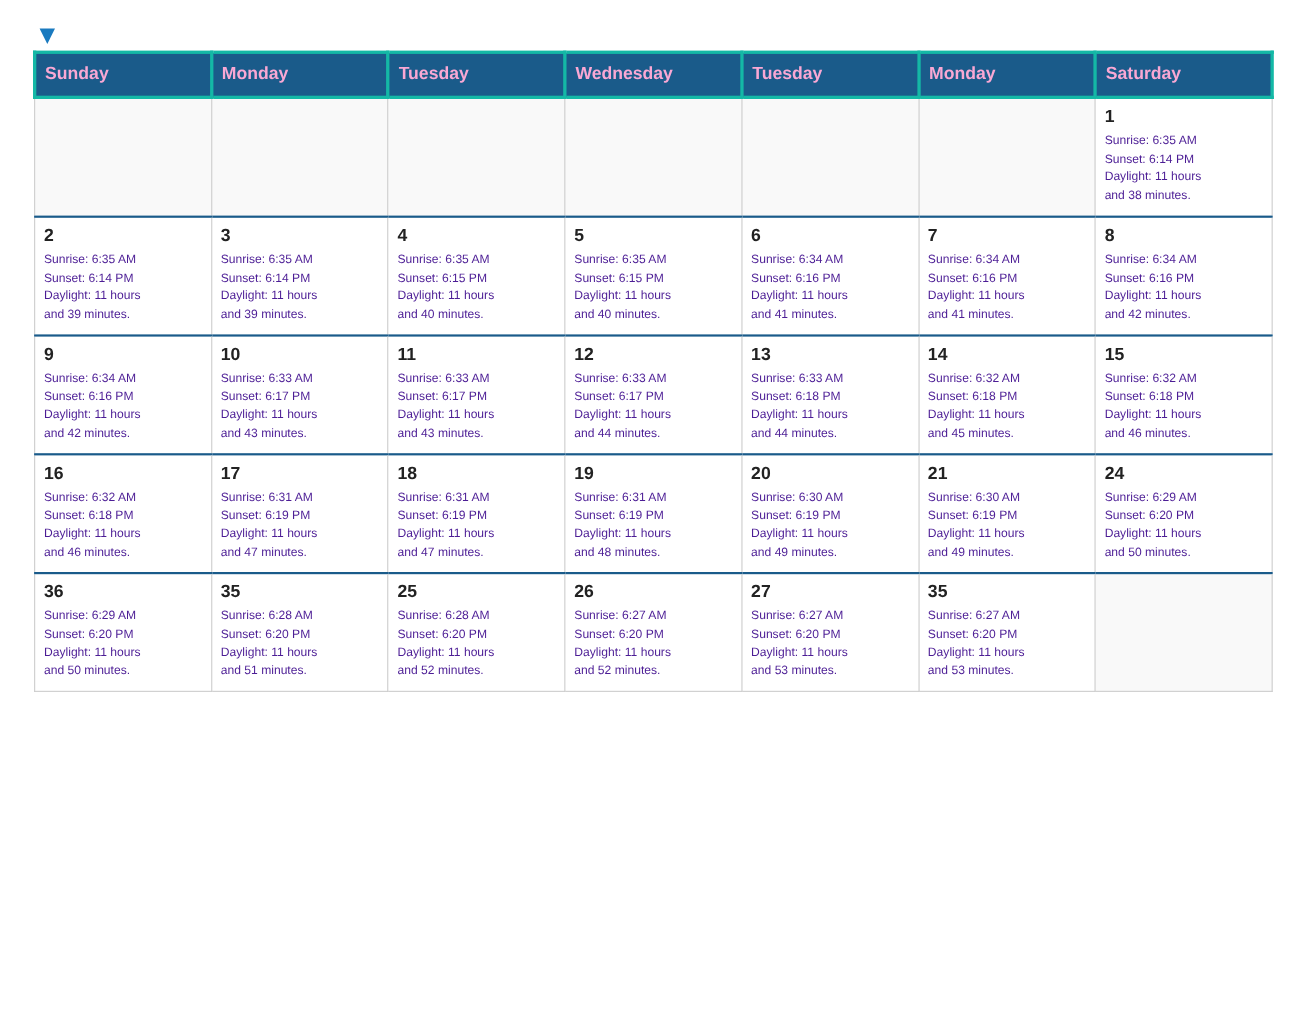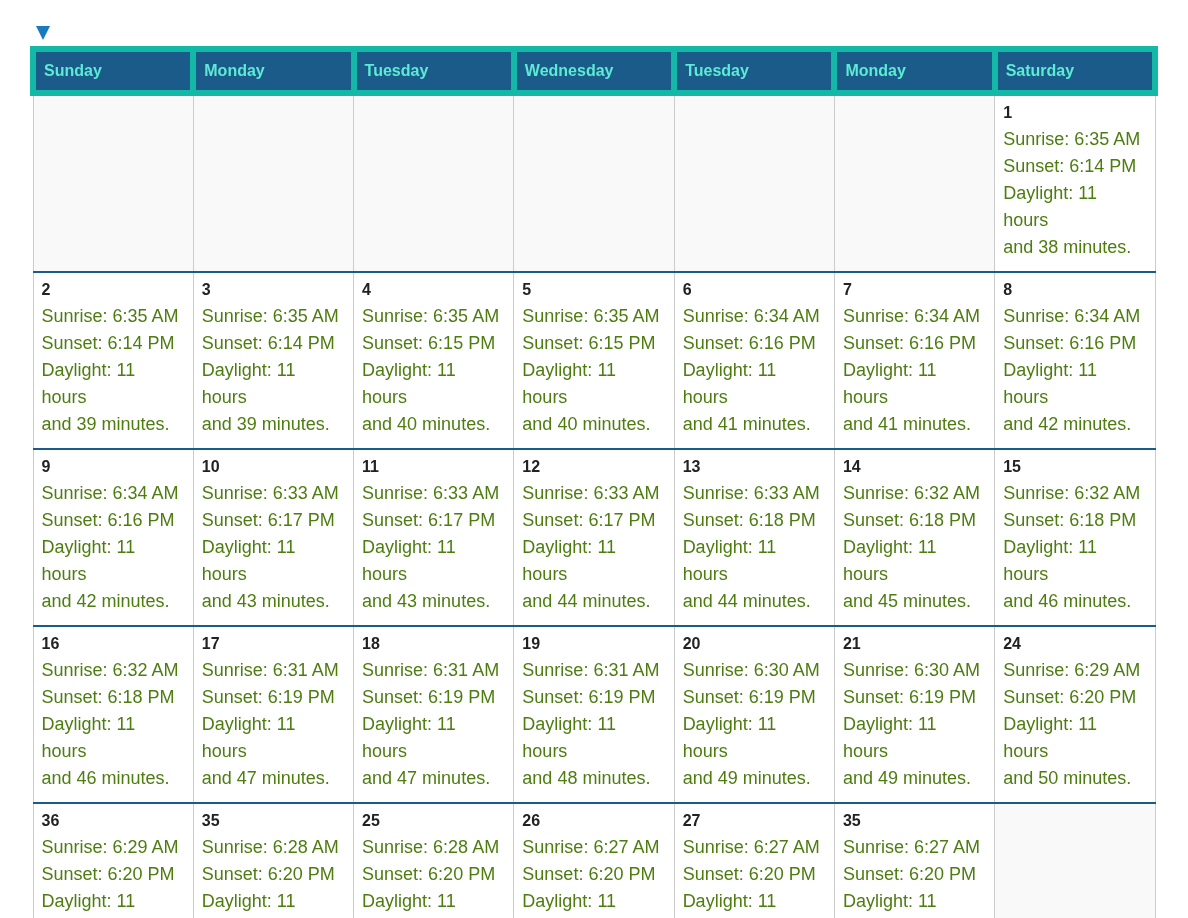--- a/index.html
+++ b/index.html
@@ -30,26 +30,26 @@
       color: #444;
       margin-top: 4px;
     }
     .calendar-table {
       width: 100%;
       border-collapse: collapse;
       margin-top: 10px;
     }
     .calendar-table th {
       background-color: #1a5b8a;
-      color: #5eead4;
+      color: #f9a8d4;
       padding: 10px 8px;
       font-size: 16px;
       font-weight: bold;
       text-align: left;
-      border: 6px solid #14b8a6;
+      border: 3px solid #14b8a6;
     }
     .calendar-table td {
       vertical-align: top;
       padding: 8px 8px 10px 8px;
       border: 1px solid #ccc;
       width: 14.28%;
       min-height: 110px;
       font-size: 13px;
       color: #333;
       background: #fff;
@@ -61,22 +61,22 @@
       background: #f9f9f9;
     }
     .day-number {
       font-size: 16px;
       font-weight: bold;
       color: #222;
       display: block;
       margin-bottom: 4px;
     }
     .day-info {
-      font-size: 18px;
-      color: #4d7c0f;
+      font-size: 11px;
+      color: #4c1d95;
       line-height: 1.5;
     }
     
     .logo-container {
       display: flex;
       align-items: center;
     }
     .logo-word {
       font-size: 30px;
       font-weight: bold;

